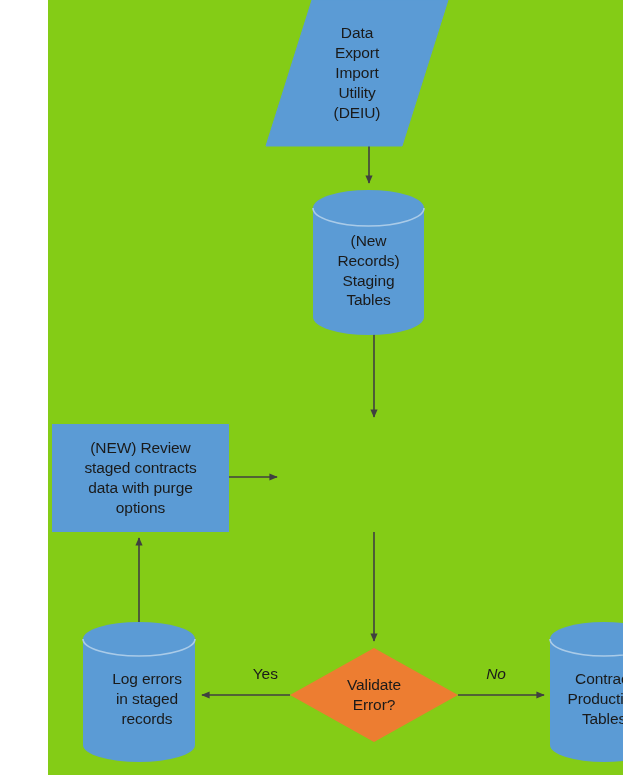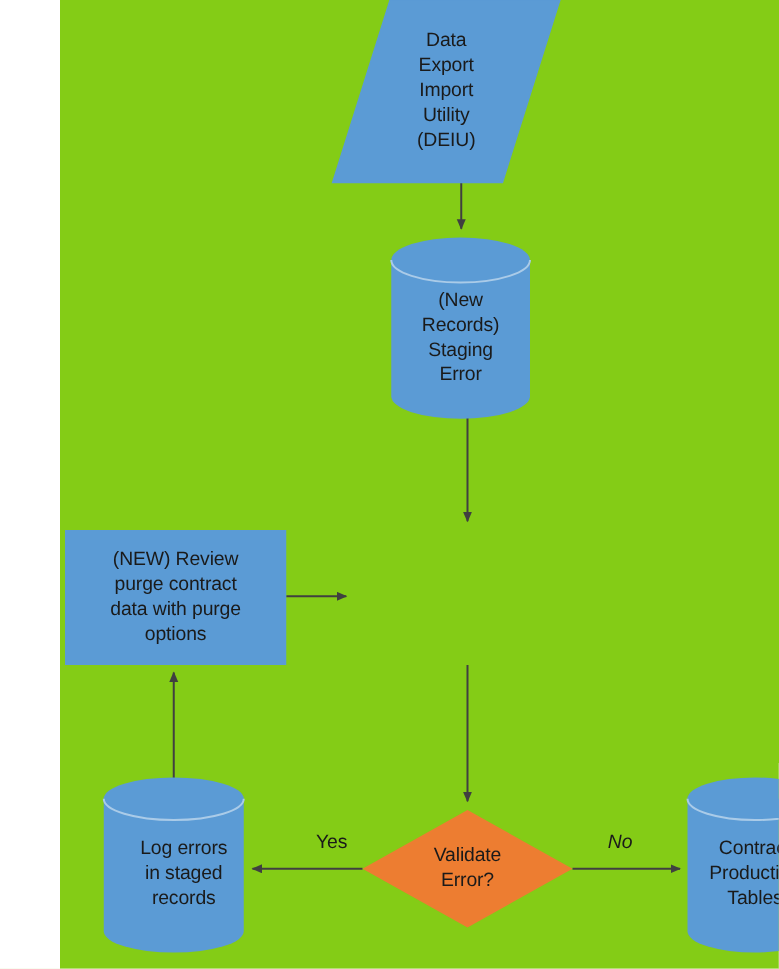--- a/index.html
+++ b/index.html
@@ -118,29 +118,29 @@
 
   <div class="node" style="left:265px; top:190px; width:111px; height:145px;">
     <svg class="shape" width="111" height="145" viewBox="0 0 111 145">
       <path d="M 0 18 L 0 127 A 55.5 18 0 0 0 111 127 L 111 18 Z" fill="#5B9BD5"></path>
       <ellipse cx="55.5" cy="18" rx="55.5" ry="18" fill="#5B9BD5"></ellipse>
       <path d="M 0 18 A 55.5 18 0 0 0 111 18" fill="none" stroke="#AACBE8" stroke-width="1.6"></path>
     </svg>
     <div class="node-label" style="padding-top:16px;">(New
 Records)
 Staging
-Error</div>
+Tables</div>
   </div>
 
   <div class="node" style="left:4px; top:424px; width:177px; height:108px;">
     <svg class="shape" width="177" height="108" viewBox="0 0 177 108">
       <rect x="0" y="0" width="177" height="108" fill="#5B9BD5"></rect>
     </svg>
     <div class="node-label">(NEW) Review
-purge contract
+staged contracts
 data with purge
 options</div>
   </div>
 
 
   <div class="node" style="left:35px; top:622px; width:128px; height:140px;">
     <svg class="shape" width="112" height="140" viewBox="0 0 112 140">
       <path d="M 0 17 L 0 123 A 56 17 0 0 0 112 123 L 112 17 Z" fill="#5B9BD5"></path>
       <ellipse cx="56" cy="17" rx="56" ry="17" fill="#5B9BD5"></ellipse>
       <path d="M 0 17 A 56 17 0 0 0 112 17" fill="none" stroke="#AACBE8" stroke-width="1.6"></path>

